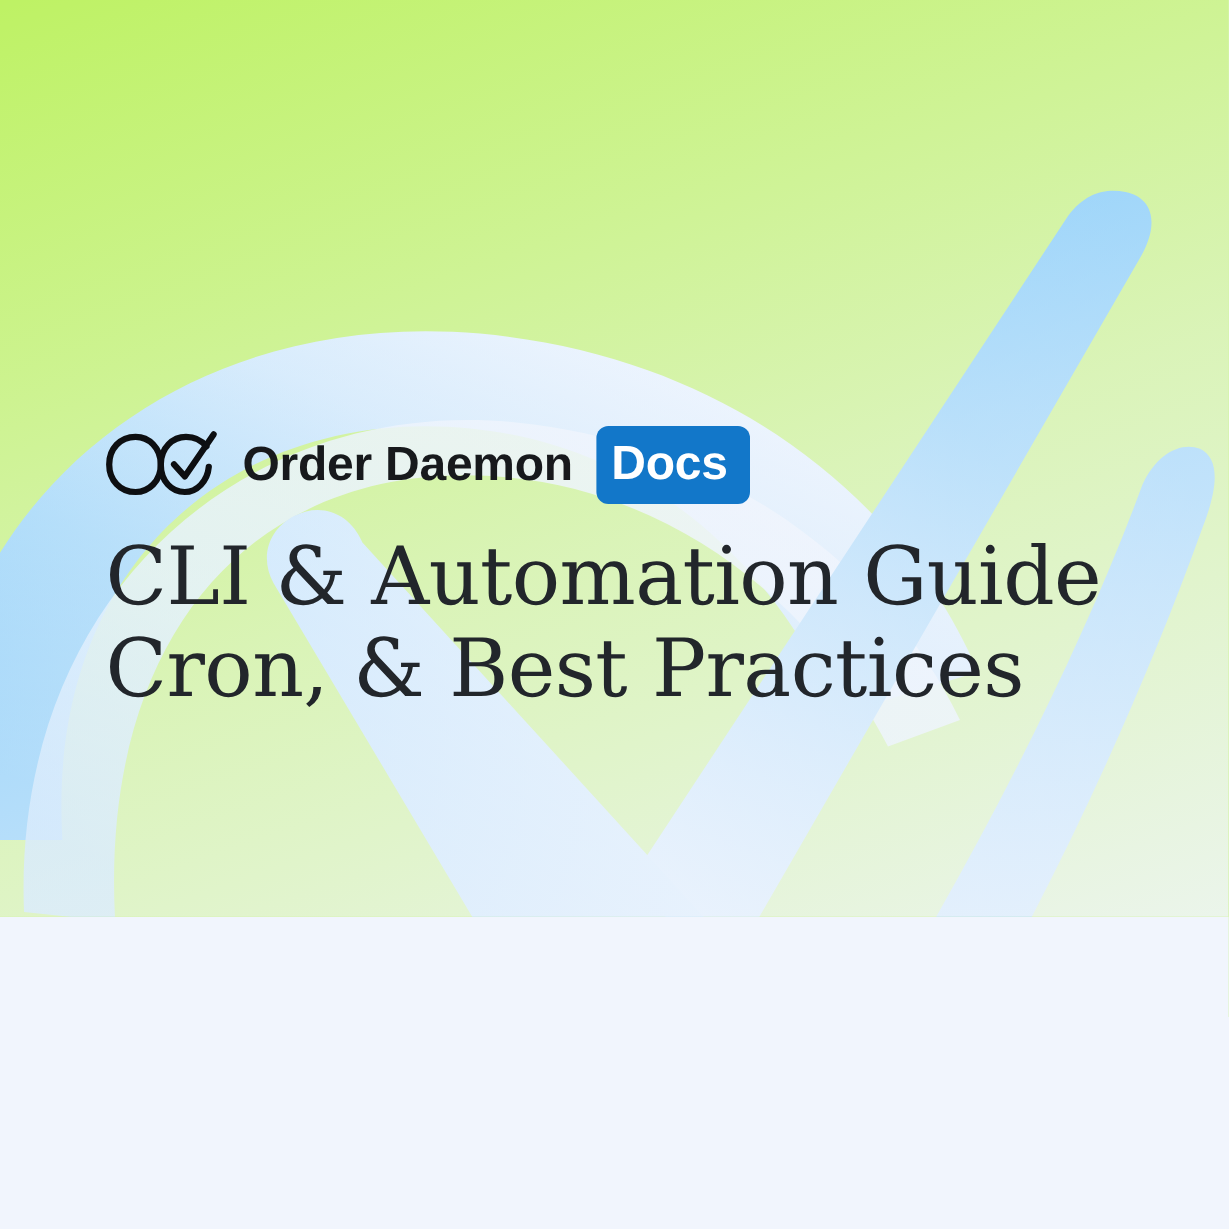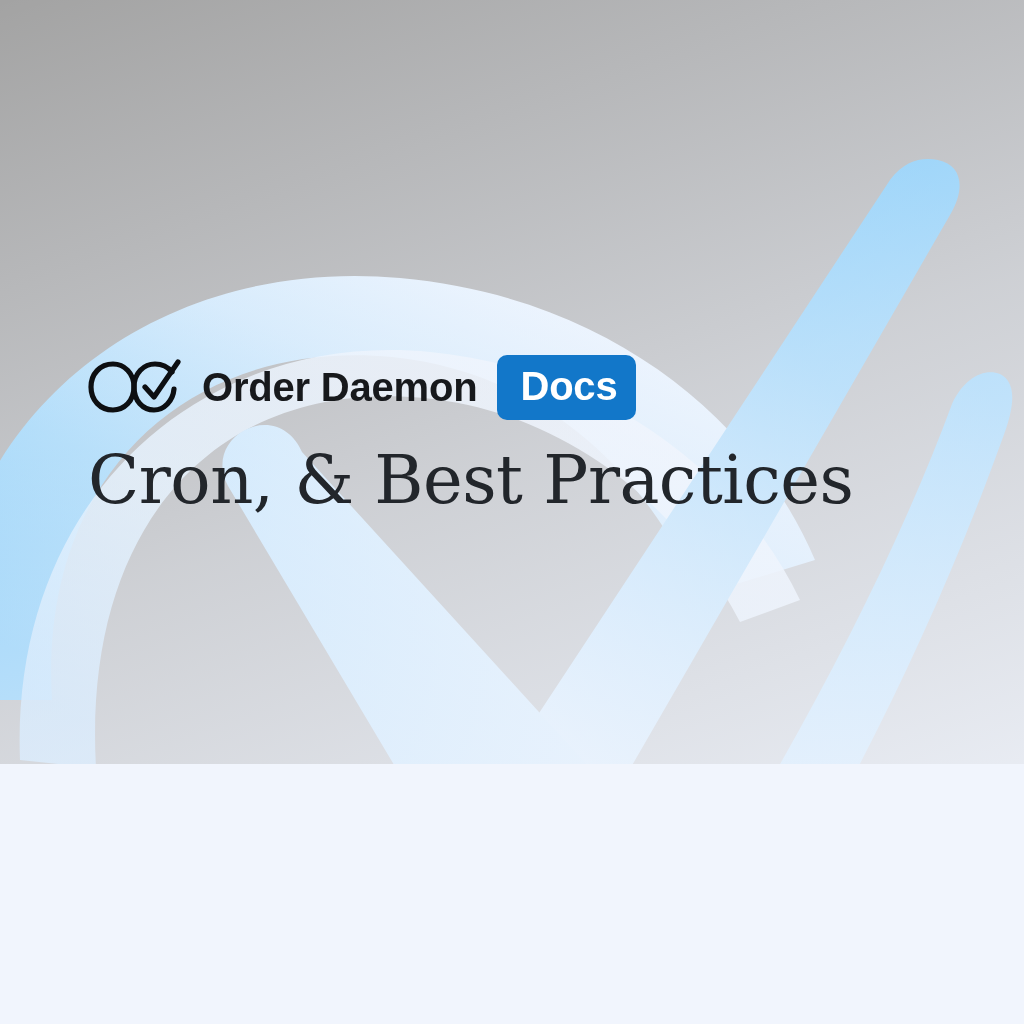--- a/index.html
+++ b/index.html
@@ -12,21 +12,21 @@
     height: 1024px;
     overflow: hidden;
     font-family: "Liberation Sans", sans-serif;
     background: #f1f5fd;
   }
 
   #canvas {
     position: relative;
     width: 1024px;
     height: 764px;
-    background: #a3a3a3;
+    background: #bef264;
     overflow: hidden;
   }
 
   
   #bg-art {
     position: absolute;
     left: 0;
     top: 0;
     width: 1024px;
     height: 1024px;
@@ -64,21 +64,21 @@
     line-height: 1;
   }
   #docs-badge {
     margin-left: 20px;
     background: #1277c9;
     color: #ffffff;
     font-family: "Liberation Sans", sans-serif;
     font-size: 40px;
     font-weight: bold;
     line-height: 1;
-    padding: 11px 19px 14px 23px;
+    padding: 11px 19px 14px 12px;
     border-radius: 10px;
     white-space: nowrap;
     letter-spacing: -0.2px;
   }
 
   
   #headline {
     margin-top: 24px;
     font-family: "DejaVu Serif", "Liberation Serif", serif;
     font-weight: 300;
@@ -193,17 +193,18 @@
 
         <path d="M 57 28 L 66 38 L 90 3" fill="none" stroke="#0d0f12" stroke-width="5.2" stroke-linecap="round" stroke-linejoin="round"></path>
       </svg>
 
       <span id="brand-name">Order Daemon</span>
 
       <span id="docs-badge">Docs</span>
     </div>
 
     <h1 id="headline">
+      <span class="hl-line">CLI &amp; Automation Guide</span>
       <span class="hl-line">Cron, &amp; Best Practices</span>
     </h1>
 
   </div>
 </div>
 
 </body></html>

